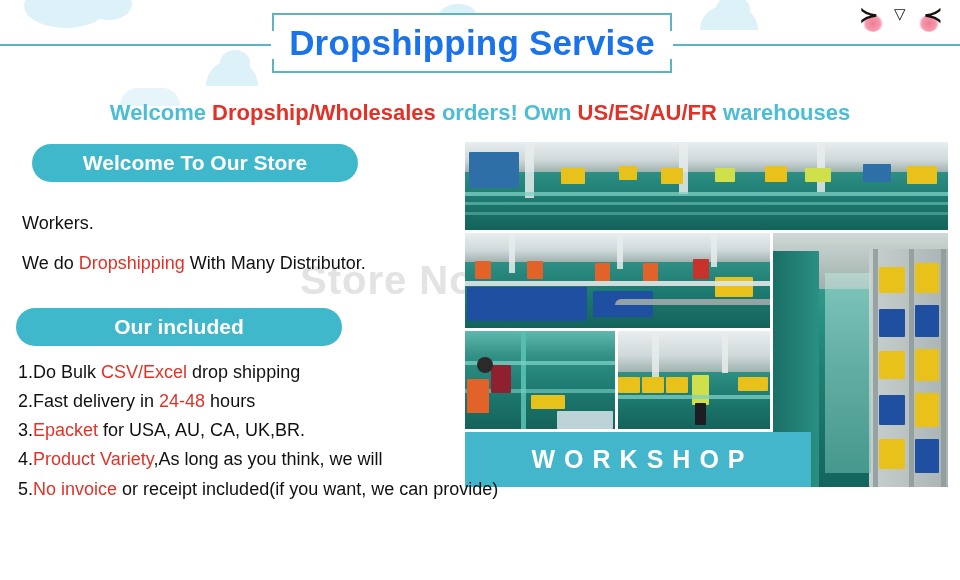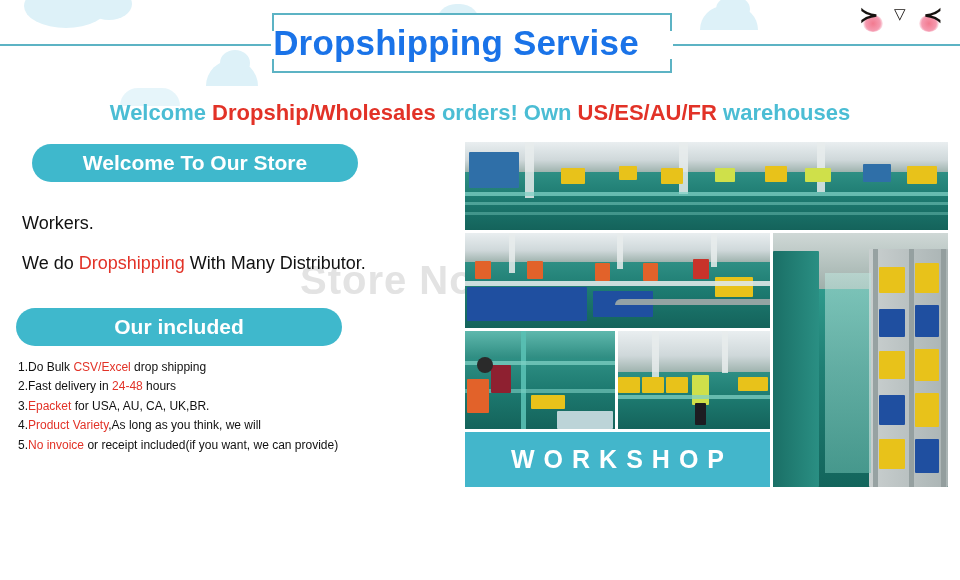--- a/index.html
+++ b/index.html
@@ -29,21 +29,21 @@
   .title-frame{
     position:absolute;left:272px;top:13px;width:400px;height:60px;
     border:2px solid #5cb3c4;box-sizing:border-box;background:#fff;
   }
   .title-frame .gapL,.title-frame .gapR{
     position:absolute;top:16px;width:3px;height:28px;background:#fff;
   }
   .title-frame .gapL{left:-3px;}
   .title-frame .gapR{right:-3px;}
   .title-text{
-    position:absolute;left:256px;top:13px;width:400px;height:60px;
+    position:absolute;left:272px;top:13px;width:400px;height:60px;
     display:flex;align-items:center;justify-content:center;
     color:#1a73e8;font-size:35px;font-weight:bold;letter-spacing:.2px;
     white-space:nowrap;
   }
 
   
   .kao{position:absolute;right:16px;top:2px;width:86px;height:32px;}
   .kao .blush{position:absolute;top:13px;width:20px;height:17px;border-radius:50%;
     background:radial-gradient(circle at 50% 50%,#f27a8f 0%,#f59ab0 55%,rgba(245,170,190,0) 80%);}
   .kao .blush.bl{left:5px;}
@@ -76,21 +76,21 @@
     font-size:40px;font-weight:bold;color:#e3e3e3;
     white-space:nowrap;z-index:0;letter-spacing:1px;
   }
 
   
   .intro{position:absolute;left:22px;top:184px;width:450px;z-index:2;}
   .intro p{margin:0 0 14px 0;font-size:18px;color:#111;line-height:1.45;}
   .intro p:last-child{margin-bottom:0;}
 
   .adv{position:absolute;left:18px;top:358px;width:580px;z-index:2;}
-  .adv .row{font-size:12px;color:#111;line-height:1.62;white-space:nowrap;}
+  .adv .row{font-size:18px;color:#111;line-height:1.62;white-space:nowrap;}
   .adv .cont{padding-left:18px;}
 
   
   .collage{position:absolute;left:465px;top:142px;width:483px;height:345px;}
   .ph{position:absolute;overflow:hidden;background:#1d6b63;}
   .ph .sky{position:absolute;left:0;top:0;right:0;height:34%;
     background:linear-gradient(180deg,#e9eef0 0%,#cfd8da 60%,#9fb3ae 100%);}
   .ph .floor{position:absolute;left:0;bottom:0;right:0;height:66%;
     background:linear-gradient(180deg,#2e8f84 0%,#1d7a70 45%,#14635b 100%);}
   .ph .post{position:absolute;background:#e8ecec;opacity:.85;}
@@ -102,21 +102,21 @@
   
   #photo-conveyor{left:0;top:91px;width:305px;height:95px;}
   
   #photo-packing{left:0;top:189px;width:150px;height:98px;}
   
   #photo-sorting{left:153px;top:189px;width:152px;height:98px;}
   
   #photo-warehouse{left:308px;top:91px;width:175px;height:254px;}
   
   #workshop-band{
-    position:absolute;left:0;top:290px;width:305px;height:55px;background:#43b6cb;
+    position:absolute;left:0;top:290px;width:346px;height:55px;background:#43b6cb;
     display:flex;align-items:center;justify-content:center;
     color:#fff;font-size:25px;font-weight:bold;letter-spacing:9px;
     text-indent:9px;
   }
 </style>
 </head>
 <body>
 
 <div class="page">
 

